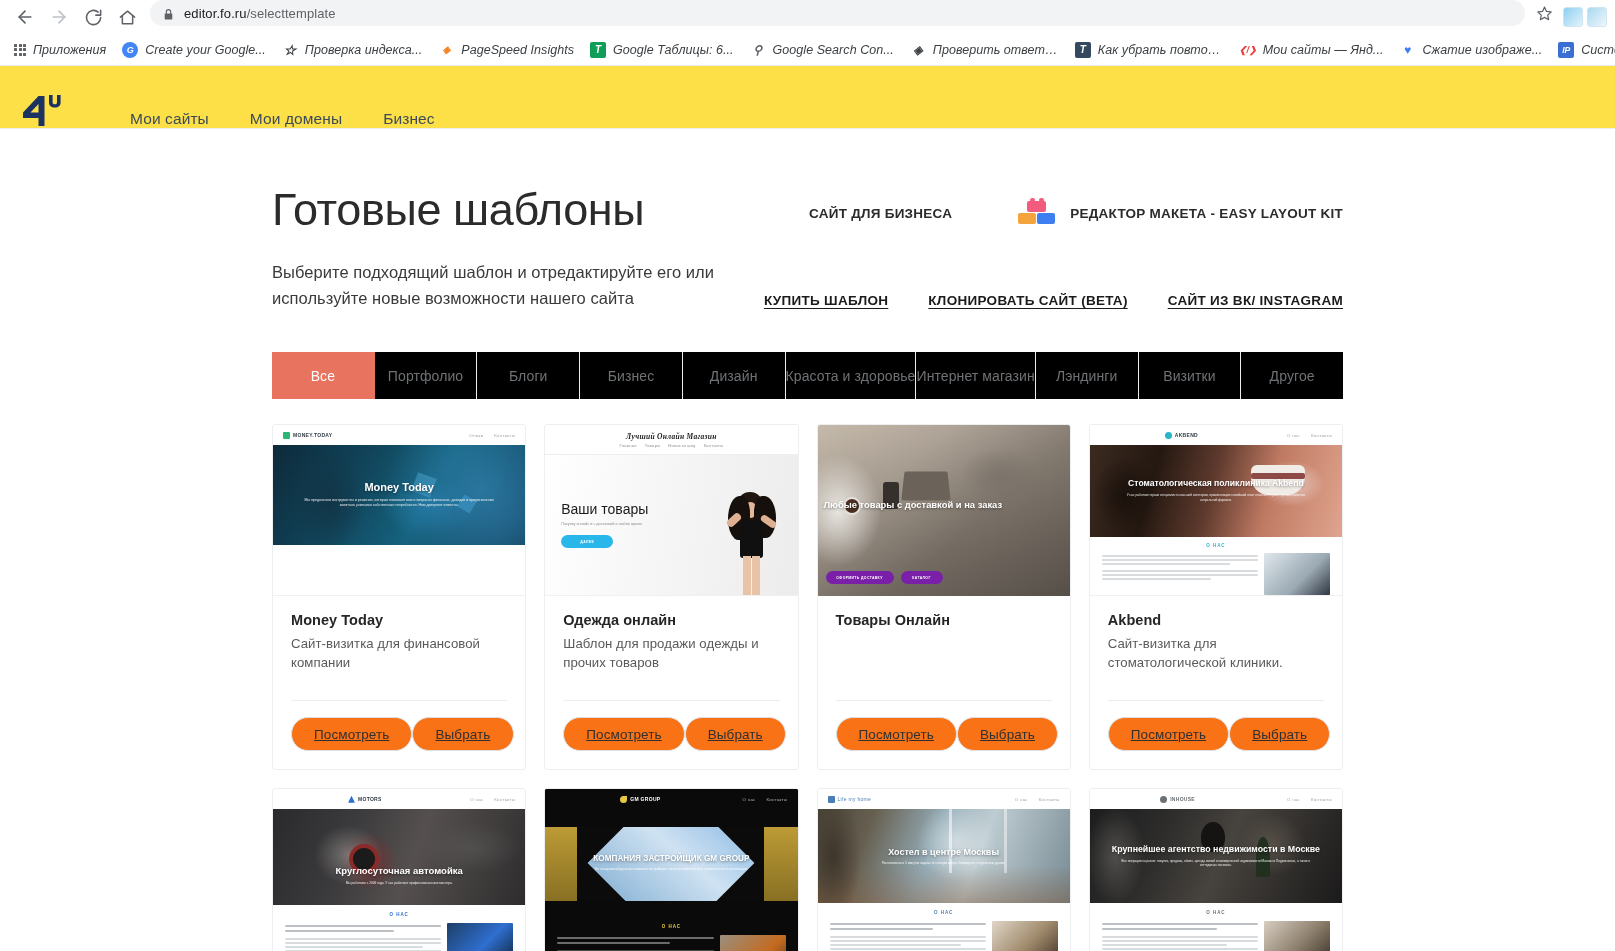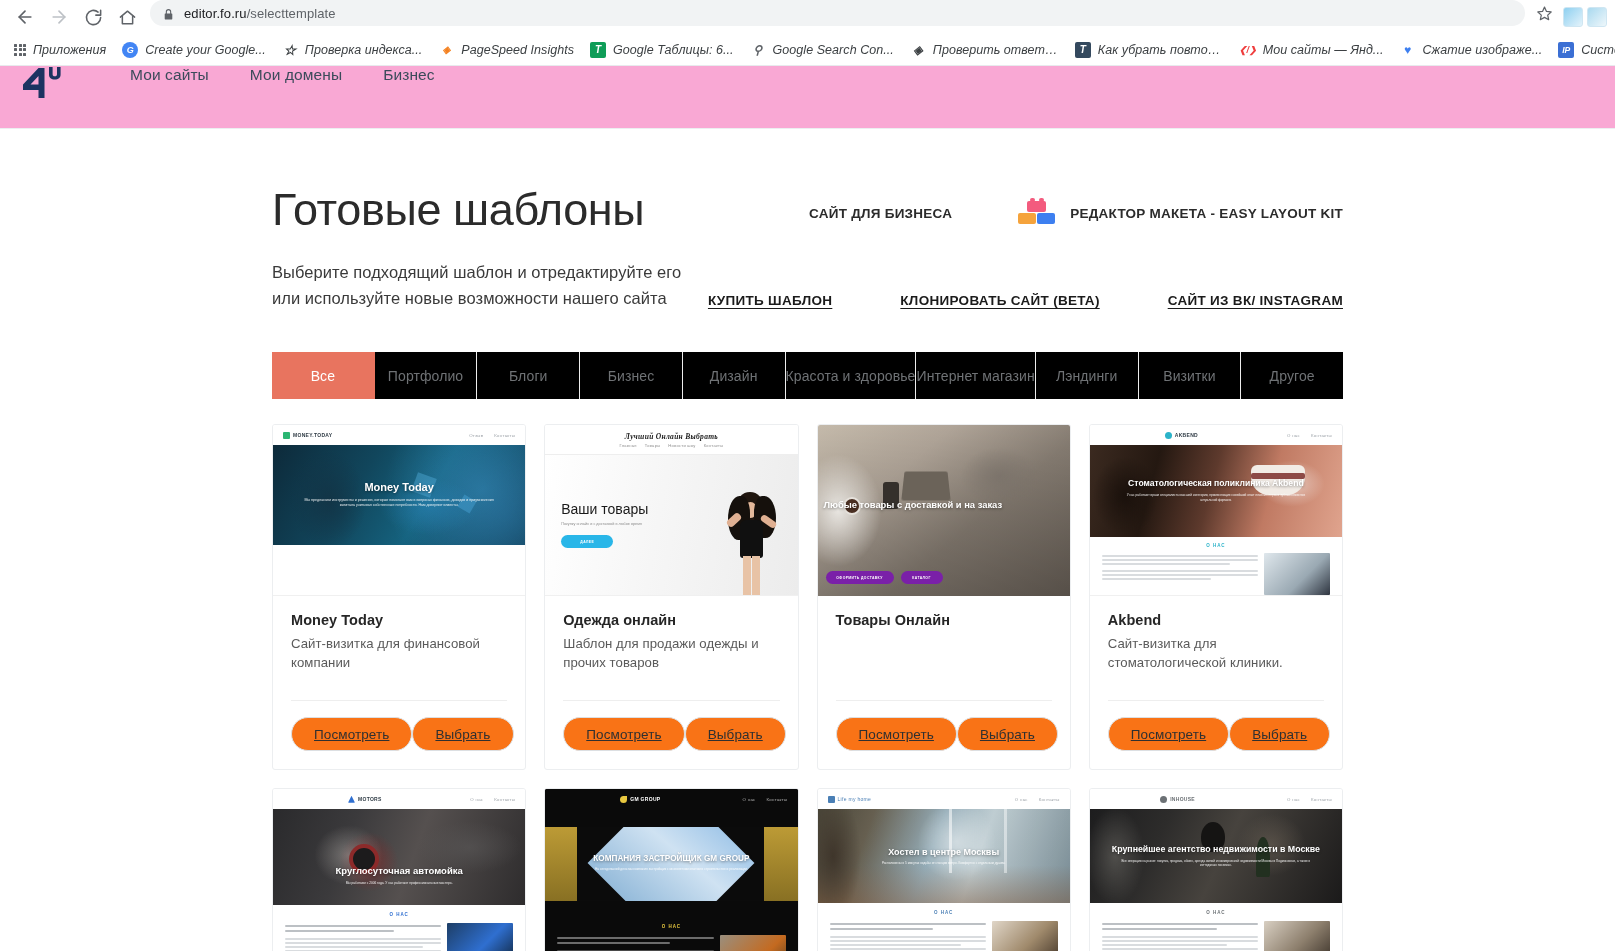--- a/index.html
+++ b/index.html
@@ -69,22 +69,22 @@
     display: grid; grid-template-columns: repeat(3, 3px);
     grid-template-rows: repeat(3, 3px); gap: 1.5px;
     background: none; width: auto; height: auto;
   }
   .grid-ico i { background: #5f6368; width: 3px; height: 3px; border-radius: .5px; display: block; }
 
   .chrome-sep { height: 1px; background: #e8eaed; width: 100%; }
 
   
   .site-header {
-    height: 63px; display: flex; align-items: flex-start;
-    padding: 0 0 0 22px; background: #f9a8d4;
+    height: 63px; display: flex; align-items: flex-end;
+    padding: 0 0 0 22px; background: #fde047;
     border-bottom: 1px solid #eceff1;
   }
   .logo { width: 56px; display: flex; align-items: center; }
   .site-nav { display: flex; align-items: center; margin-left: 52px; gap: 41px; }
   .site-nav a {
     font-size: 15.5px; color: #3b4a5a; text-decoration: none;
     letter-spacing: .1px;
   }
 
   
@@ -119,21 +119,21 @@
   .subtitle {
     font-size: 16.5px; color: #3a3a3a; line-height: 1.55;
     max-width: 600px; letter-spacing: .05px;
   }
   .sub-links { display: flex; align-items: center; margin-left: auto; gap: 0; padding-bottom: 3px; }
   .sub-links a {
     font-size: 13.5px; font-weight: bold; color: #1b1b1b;
     letter-spacing: .3px; text-decoration: underline;
     text-underline-offset: 3px; white-space: nowrap;
   }
-  .sub-links a + a { margin-left: 68px; }
+  .sub-links a + a { margin-left: 40px; }
 
   
   .tabs {
     display: flex; margin-top: 41px; height: 47px;
     background: #fafafa; width: 100%;
   }
   .tab {
     flex: 1; display: flex; align-items: center; justify-content: center;
     font-size: 14px; color: #6f7275; letter-spacing: .1px;
     border-right: 1px solid #ededed; background: #000000;
@@ -411,21 +411,21 @@
         <div class="card-foot">
           <button class="btn">Посмотреть</button>
           <button class="btn">Выбрать</button>
         </div>
       </div>
 
       <div class="card">
         <div class="thumb">
           <div class="mock">
             <div class="mock-bar" style="height:30px;flex-direction:column;justify-content:center;gap:2px;border-bottom:1px solid #eee;">
-              <span style="font-family:'Liberation Serif',serif;font-style:italic;font-weight:bold;font-size:7.5px;color:#222;">Лучший Онлайн Выбрать</span>
+              <span style="font-family:'Liberation Serif',serif;font-style:italic;font-weight:bold;font-size:7.5px;color:#222;">Лучший Онлайн Магазин</span>
               <span style="display:flex;gap:8px;color:#8b8b8b;font-size:4px;">
                   <span>Главная</span>
                   <span>Товары</span>
                   <span>Новости шоу</span>
                   <span>Контакты</span>
                 </span>
             </div>
             <div class="mock-hero" style="align-items:flex-start;justify-content:center;padding:0 0 0 16px;background:linear-gradient(100deg,#ffffff 0%,#f6f6f6 45%,#ececec 100%);">
               <div style="position:absolute;right:16px;bottom:0;width:62px;height:105px;">
                 <div style="position:absolute;left:16px;top:2px;width:28px;height:30px;border-radius:50% 50% 45% 45%;background:#20160f;"></div>

